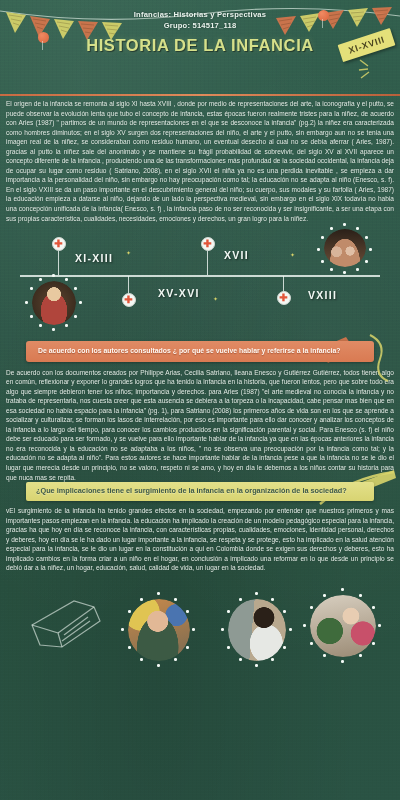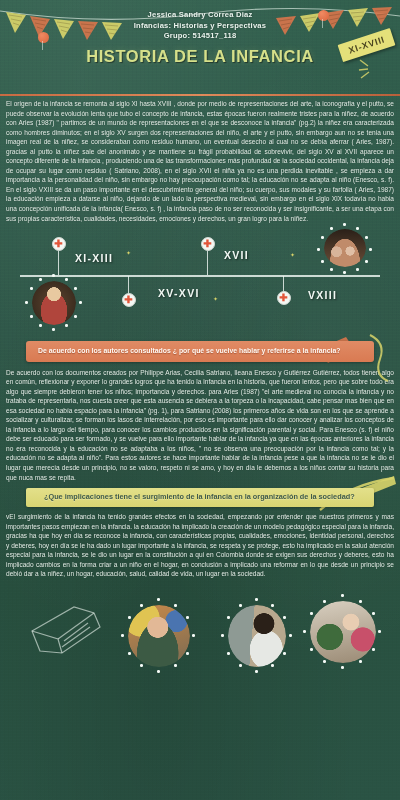--- a/index.html
+++ b/index.html
@@ -94,21 +94,21 @@
   .banner-red {
     position: relative; margin: 4px 26px 6px 26px; padding: 5px 8px 6px 12px;
     background: linear-gradient(180deg, #e08b65, #d97a52);
     border-radius: 3px;
     font-size: 6.9px; font-weight: bold; line-height: 9.4px;
     color: #fff8f2; text-shadow: 0 1px 1px rgba(120,50,25,.5);
     box-shadow: 0 1px 3px rgba(0,0,0,.3);
     z-index: 3;
   }
   .banner-yellow {
-    position: relative; margin: 6px 26px 5px 26px; padding: 4px 8px 5px 18px;
+    position: relative; margin: 0 26px 5px 26px; padding: 4px 8px 5px 10px;
     background: linear-gradient(180deg, #e3e08a, #d8d472);
     border-radius: 2px;
     font-size: 7.3px; font-weight: bold; line-height: 10px;
     color: #3f5a4a; text-shadow: 0 1px 0 rgba(255,255,255,.25);
     box-shadow: 0 1px 3px rgba(0,0,0,.28);
     z-index: 3;
   }
   .pencil { position: absolute; right: 4px; top: -12px; width: 86px; height: 58px; z-index: 2; }
   .pencil-y { position: absolute; right: 2px; top: -14px; width: 96px; height: 42px; z-index: 2; }
 
@@ -155,21 +155,20 @@
   <div class="pin-dot" style="left:38px; top:32px;"></div>
   <div class="pin-dot" style="left:318px; top:10px;"></div>
 
   <div class="tag-xi">XI-XVIII</div>
 
   <svg style="position:absolute;right:18px;top:56px;z-index:5" width="26" height="26" viewBox="0 0 26 26">
     <path d="M4,4 L12,10 M3,14 L12,13 M5,22 L13,16" stroke="#d8d46a" stroke-width="1.4" fill="none" opacity=".85"></path>
   </svg>
 
   <div class="hdr-lines">
-    <div>Jessica Sandry Correa Diaz</div>
     <div>Infancias: Historias y Perspectivas</div>
     <div>Grupo: 514517_118</div>
   </div>
   <div class="main-title">HISTORIA DE LA INFANCIA</div>
 </div>
 
 <div class="hr-orange"></div>
 
 <div class="para">El origen de  la infancia se remonta al siglo XI  hasta XVIII ,  donde por medio de representaciones del arte, la  iconografía  y el putto, se puede observar la evolución lenta que tubo el concepto de infancia, estas épocas fueron realmente tristes para la niñez, de acuerdo con Aries (1987) " partimos de un mundo de representaciones en el que se desconoce la infancia" (pg.2) la niñez era caracterizada como hombres diminutos;  en el siglo XV surgen dos representaciones del niño, el  arte y el putto, sin embargo aun no se tenia una  imagen real de la niñez, se consideraban como residuo humano, un eventual desecho al cual no se debía aferrar ( Aries, 1987).  gracias al putto la niñez sale del anonimato y se mantiene su frágil probabilidad de sobrevivir, del siglo XV al XVII aparece un concepto diferente de la infancia , produciendo una de las transformaciones más profundad de la sociedad occidental, la infancia deja de ocupar su lugar como residuo  ( Satriano, 2008), en el siglo XVII el niña ya no es una perdida inevitable , se empieza a dar importancia a la personalidad del niño, sin embargo no hay preocupación como tal;  la educación no se adapta al niño (Enesco, s. f). En el siglo VXIII se da un paso importante en el descubrimiento general del niño; su cuerpo, sus modales y su farfolla ( Aries, 1987) la educación empieza a datarse al niño, dejando de un lado la perspectiva medieval, sin embargo en el siglo XIX todavía no habia una concepción unificada de la infancia( Enesco, s. f) , la infancia paso de no ser reconocida y ser insignificante, a ser una etapa con sus propias característica, cualidades, necesidades, emociones y derechos, un gran logro para la niñez.</div>
 

